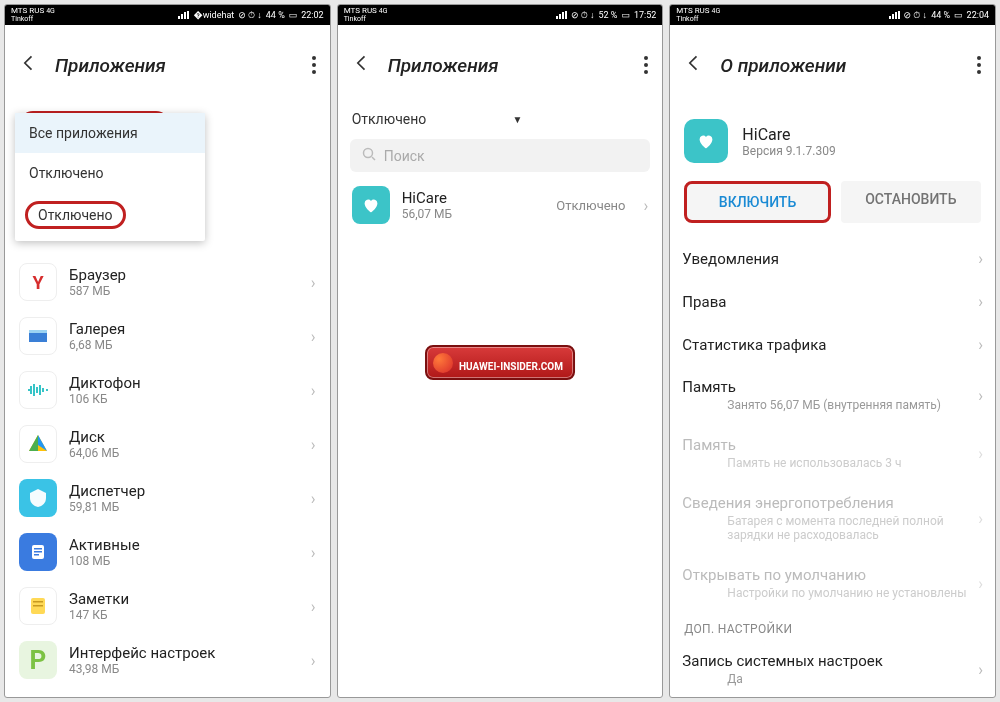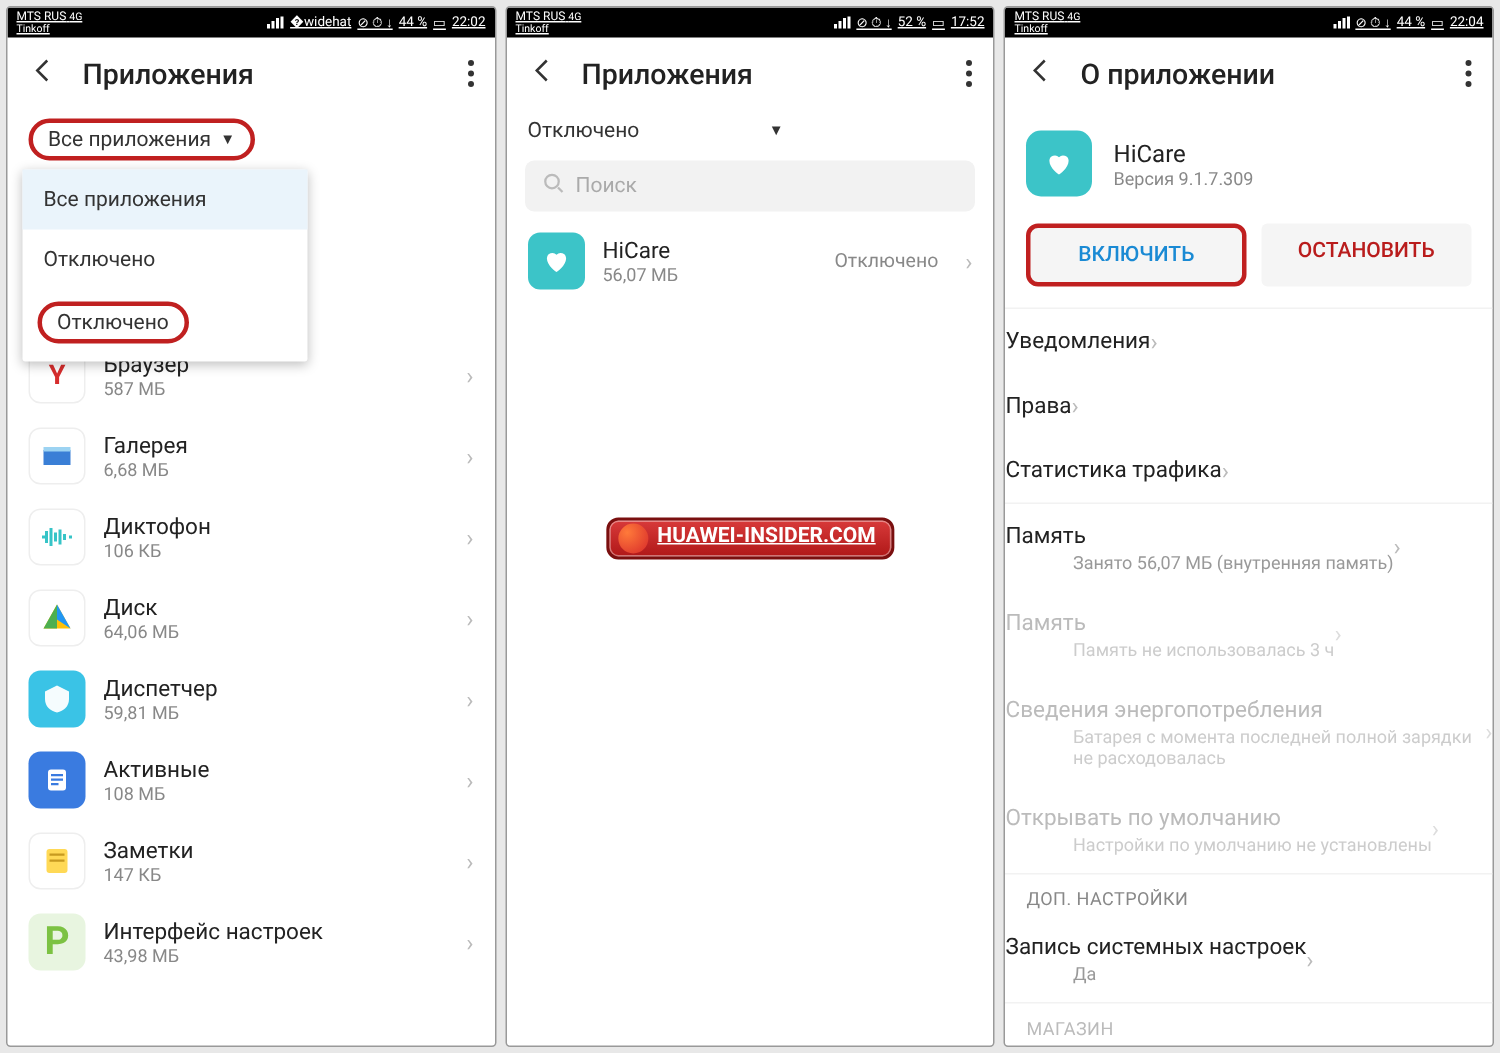--- a/index.html
+++ b/index.html
@@ -1,53 +1,53 @@
 <!DOCTYPE html>
 <html><head>
 <meta charset="utf-8">
 <style>
   * { margin: 0; padding: 0; box-sizing: border-box; font-family: -apple-system, Roboto, Arial, sans-serif; }
   body { background: #e8e8e8; display: flex; gap: 6px; padding: 4px; width: 1000px; height: 702px; }
   .phone { flex: 1; background: #fff; border: 1px solid #999; border-radius: 3px; display: flex; flex-direction: column; overflow: hidden; position: relative; }
-  .statusbar { background: #000; color: #fff; font-size: 9px; padding: 3px 6px; display: flex; justify-content: space-between; align-items: center; height: 20px; text-decoration: underline; }
+  .statusbar { background: #000; color: #fff; font-size: 9px; padding: 3px 6px; display: flex; justify-content: space-between; align-items: center; height: 20px; }
   .statusbar .left { font-size: 8px; line-height: 1; }
   .statusbar .right { display: flex; align-items: center; gap: 4px; }
-  .header { display: flex; align-items: center; padding: 12px 14px; gap: 16px; }
+  .header { display: flex; align-items: center; padding: 28px 14px; gap: 16px; font-style: italic; }
   .header .title { font-size: 19px; font-weight: 500; color: #222; flex: 1; }
   .back-icon svg { width: 20px; height: 20px; }
   .more-icon { width: 4px; display: flex; flex-direction: column; gap: 3px; align-items: center; }
   .more-icon span { width: 4px; height: 4px; background: #333; border-radius: 50%; }
   .filter-row { display: flex; align-items: center; padding: 6px 14px 6px 14px; font-size: 14px; color: #333; }
   .filter-highlight { border: 3px solid #c02020; border-radius: 14px; padding: 3px 10px; display: inline-flex; align-items: center; gap: 6px; }
   .chevron-down { font-size: 10px; }
   .dropdown { position: absolute; top: 108px; left: 10px; width: 190px; background: #fff; box-shadow: 0 2px 8px rgba(0,0,0,0.25); border-radius: 2px; z-index: 10; }
   .dropdown-item { padding: 12px 14px; font-size: 14px; color: #333; }
   .dropdown-item.selected { background: #eaf4fb; }
   .dropdown-item.highlight { display: inline-block; border: 3px solid #c02020; border-radius: 14px; padding: 3px 10px; margin: 8px 10px 12px; }
   .app-list { flex: 1; overflow: hidden; }
   .app-row { display: flex; align-items: center; padding: 8px 14px; gap: 12px; }
   .app-icon { width: 38px; height: 38px; border-radius: 8px; display: flex; align-items: center; justify-content: center; font-size: 18px; color: #fff; flex-shrink: 0; }
   .app-text { flex: 1; }
   .app-name { font-size: 15px; color: #222; }
   .app-size { font-size: 12px; color: #888; }
   .chevron { color: #bbb; font-size: 16px; }
   .app-status { color: #888; font-size: 13px; margin-right: 6px; }
   .search-box { margin: 6px 12px; background: #f2f2f2; border-radius: 6px; padding: 8px 12px; display: flex; align-items: center; gap: 8px; color: #aaa; font-size: 14px; }
-  .watermark { position: absolute; top: 340px; left: 50%; transform: translateX(-50%); background: linear-gradient(#d83a3a,#b01818); color: #fff; font-weight: 700; font-size: 14px; padding: 2px 10px 6px 32px; border-radius: 8px; border: 2px solid #7a0f0f; white-space: nowrap; box-shadow: 0 0 0 1px rgba(255,255,255,0.4) inset; text-decoration: underline; }
+  .watermark { position: absolute; top: 340px; left: 50%; transform: translateX(-50%); background: linear-gradient(#d83a3a,#b01818); color: #fff; font-weight: 700; font-size: 10px; padding: 14px 10px 6px 32px; border-radius: 8px; border: 2px solid #7a0f0f; white-space: nowrap; box-shadow: 0 0 0 1px rgba(255,255,255,0.4) inset; }
   .watermark::before { content:""; position:absolute; left:6px; top:50%; transform:translateY(-50%); width:20px; height:20px; background: radial-gradient(circle at 30% 30%, #ff7a3a, #d82a2a); border-radius:50%; }
   .detail-header { display: flex; gap: 14px; padding: 14px; align-items: center; }
   .detail-header .app-icon { width: 44px; height: 44px; border-radius: 10px; }
   .detail-name { font-size: 16px; color: #222; }
   .detail-version { font-size: 12px; color: #888; }
   .btn-row { display: flex; gap: 10px; padding: 4px 14px 14px; }
   .btn { flex: 1; text-align: center; padding: 10px 0; border-radius: 4px; font-size: 14px; font-weight: 500; background: #f5f5f5; }
   .btn.enable { color: #1a8ad4; }
   .btn.highlight { border: 3px solid #c02020; border-radius: 8px; }
-  .btn.disabled { color: #b91c1c; }
-  .setting-row { padding: 12px 0; display: flex; align-items: center; }
+  .btn.disabled { color: #737373; }
+  .setting-row { padding: 12px 12px; display: flex; justify-content: space-between; align-items: center; }
   .setting-name { font-size: 15px; color: #222; }
   .setting-sub { font-size: 12px; color: #999; margin-top: 2px; margin-left: 45px; }
   .setting-row.dim .setting-name { color: #bbb; }
   .setting-row.dim .setting-sub { color: #ccc; }
   .section-gap { height: 8px; background: #f2f2f2; }
   .section-title { font-size: 12px; color: #888; padding: 10px 14px 4px; letter-spacing: 0.3px; }
   .hicare-icon { background: #3cc4c8; }
   .hicare-icon svg { width: 22px; height: 22px; }
   .sig { display:inline-flex; align-items:flex-end; gap:1px; height:8px; }
   .sig span { width:2px; background:#fff; }

